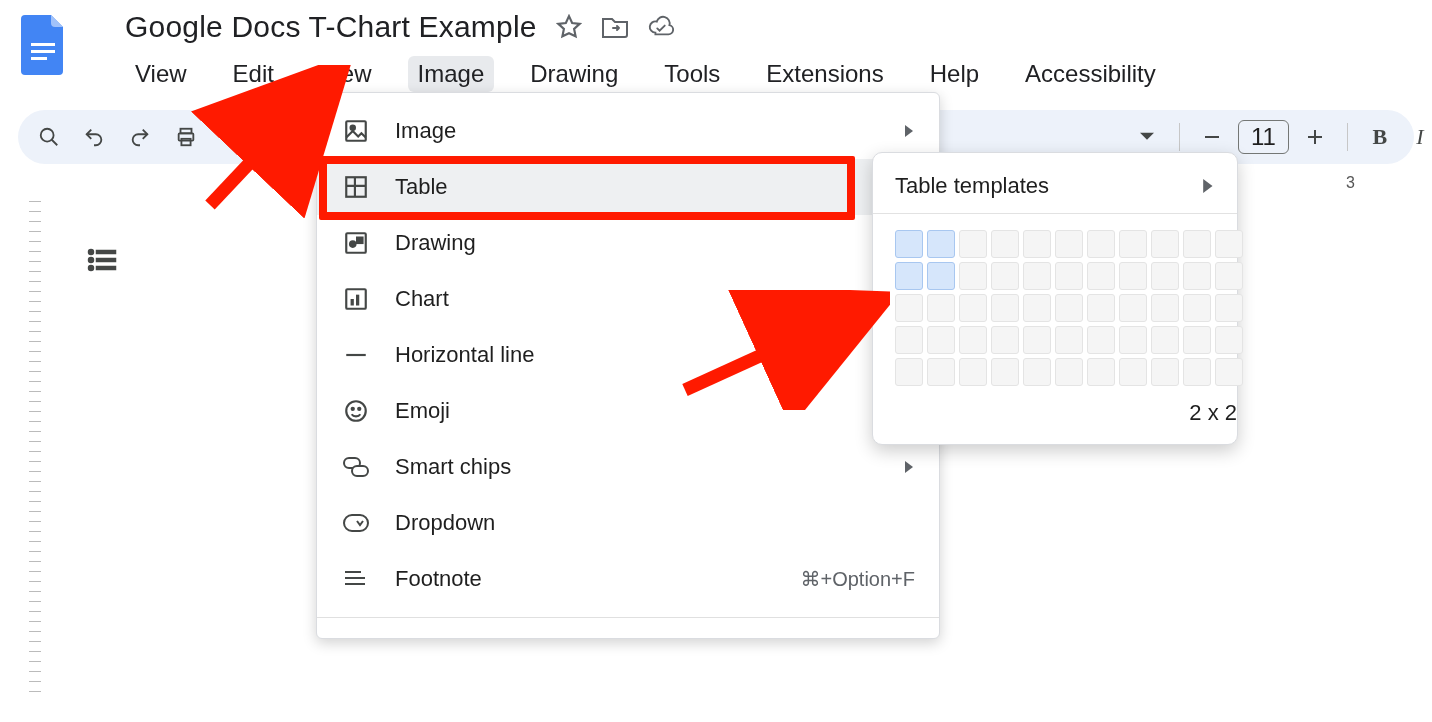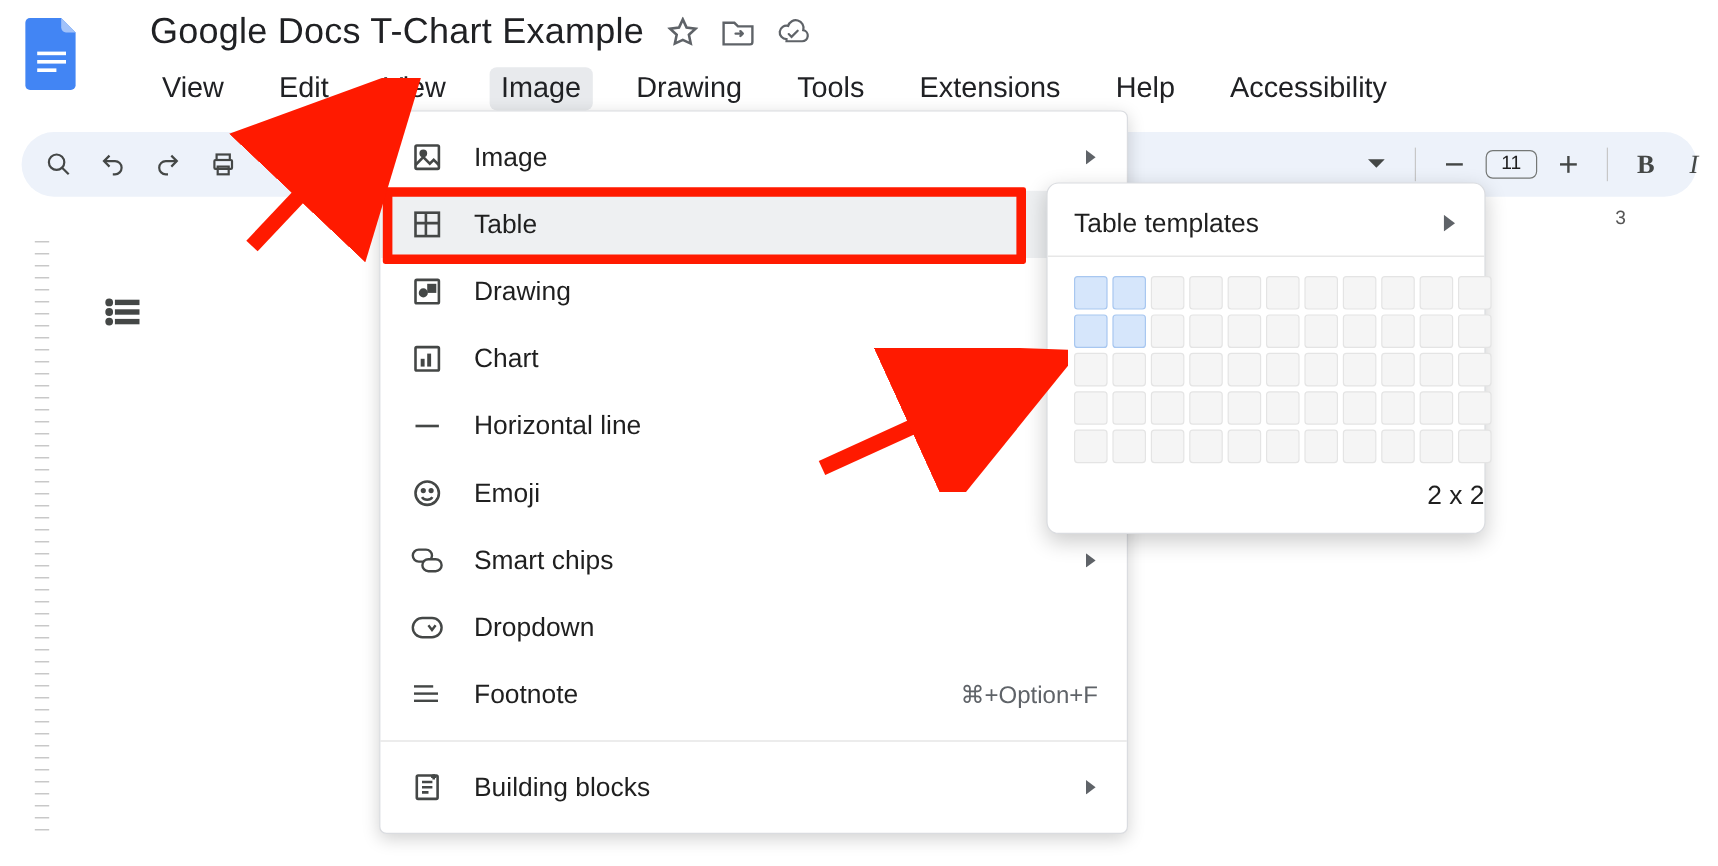--- a/index.html
+++ b/index.html
@@ -10,21 +10,21 @@
   .title-row { display: flex; align-items: center; gap: 18px; }
   .doc-title { font-size: 30px; letter-spacing: .2px; color: #202124; }
   .title-icon { width: 28px; height: 28px; color: #5f6368; display: inline-flex; align-items: center; justify-content: center; }
   .menubar { display: flex; gap: 26px; margin-top: 12px; font-size: 24px; color: #202124; }
   .menu-item { padding: 4px 10px; border-radius: 6px; cursor: pointer; }
   .menu-item.open { background: #e8eaed; }
   .toolbar { margin: 18px 18px 0 18px; height: 54px; background: #edf2fa; border-radius: 30px; display: flex; align-items: center; padding: 0 20px; gap: 22px; }
   .tb-btn { width: 28px; height: 28px; display: inline-flex; align-items: center; justify-content: center; color: #444746; }
   .tb-sep { width: 1px; height: 28px; background: #c7c7c7; margin: 0 6px; }
   .fontsize-group { display: flex; align-items: center; gap: 12px; margin-left: 865px; }
-  .fontsize-box { border: 1px solid #747775; border-radius: 6px; padding: 2px 12px; font-size: 16px; min-width: 42px; text-align: center; }
+  .fontsize-box { border: 1px solid #747775; border-radius: 6px; padding: 2px 12px; font-size: 24px; min-width: 42px; text-align: center; }
   .tb-bold { font-weight: 700; font-size: 22px; font-family: Georgia, serif; }
   .tb-italic { font-style: italic; font-size: 22px; font-family: Georgia, serif; }
   .canvas { position: relative; margin-top: 28px; margin-left: 24px; }
   .vruler { position: absolute; left: 0; top: 0; width: 22px; height: 520px; }
   .vruler .tick { width: 12px; height: 1px; background: #bbb; margin-left: 5px; }
   .bullets-btn { position: absolute; left: 58px; top: 48px; width: 40px; height: 40px; border-radius: 8px; display: flex; align-items: center; justify-content: center; }
   .hruler { position: absolute; left: 1082px; top: -18px; display: flex; align-items: center; gap: 210px; font-size: 16px; color: #555; }
   
   .insert-menu { position: absolute; left: 316px; top: 92px; width: 624px; background: #fff; border: 1px solid #dadce0; border-radius: 6px; box-shadow: 0 4px 14px rgba(0,0,0,.18); padding: 10px 0; }
   .mi { display: flex; align-items: center; padding: 0 24px; height: 56px; font-size: 22px; color: #1f1f1f; cursor: pointer; position: relative; }
@@ -329,35 +329,20 @@
           <rect x="2" y="3" width="16" height="2"></rect>
           <rect x="2" y="9" width="20" height="2"></rect>
           <rect x="2" y="15" width="20" height="2"></rect>
           <text x="21" y="6" font-size="8" fill="#444746"></text>
         </svg>
       </span>
       <span>Footnote</span>
       <span class="mi-short">⌘+Option+F</span>
     </div>
     <div class="mi-sep"></div>
-    <div class="mi">
-      <span class="mi-icon">
-        <svg width="26" height="26" viewBox="0 0 24 24" fill="none" stroke="#444746" stroke-width="2">
-          <rect x="4" y="3" width="16" height="18" rx="1"></rect>
-          <path d="M8 8h8M8 12h8M8 16h5"></path>
-          <path d="M17 2v4M15 4h4" stroke-width="2"></path>
-        </svg>
-      </span>
-      <span>Building blocks</span>
-      <span class="mi-arrow">
-        <svg width="10" height="12" viewBox="0 0 10 12" fill="#5f6368">
-          <path d="M0 0l8 6-8 6z"></path>
-        </svg>
-      </span>
-    </div>
   </div>
 <div class="table-outline"></div>
 
 <div class="submenu">
   <div class="sub-head">
     <span>Table templates</span>
     <span>
         <svg width="12" height="14" viewBox="0 0 10 12" fill="#5f6368">
           <path d="M0 0l8 6-8 6z"></path>
         </svg>

